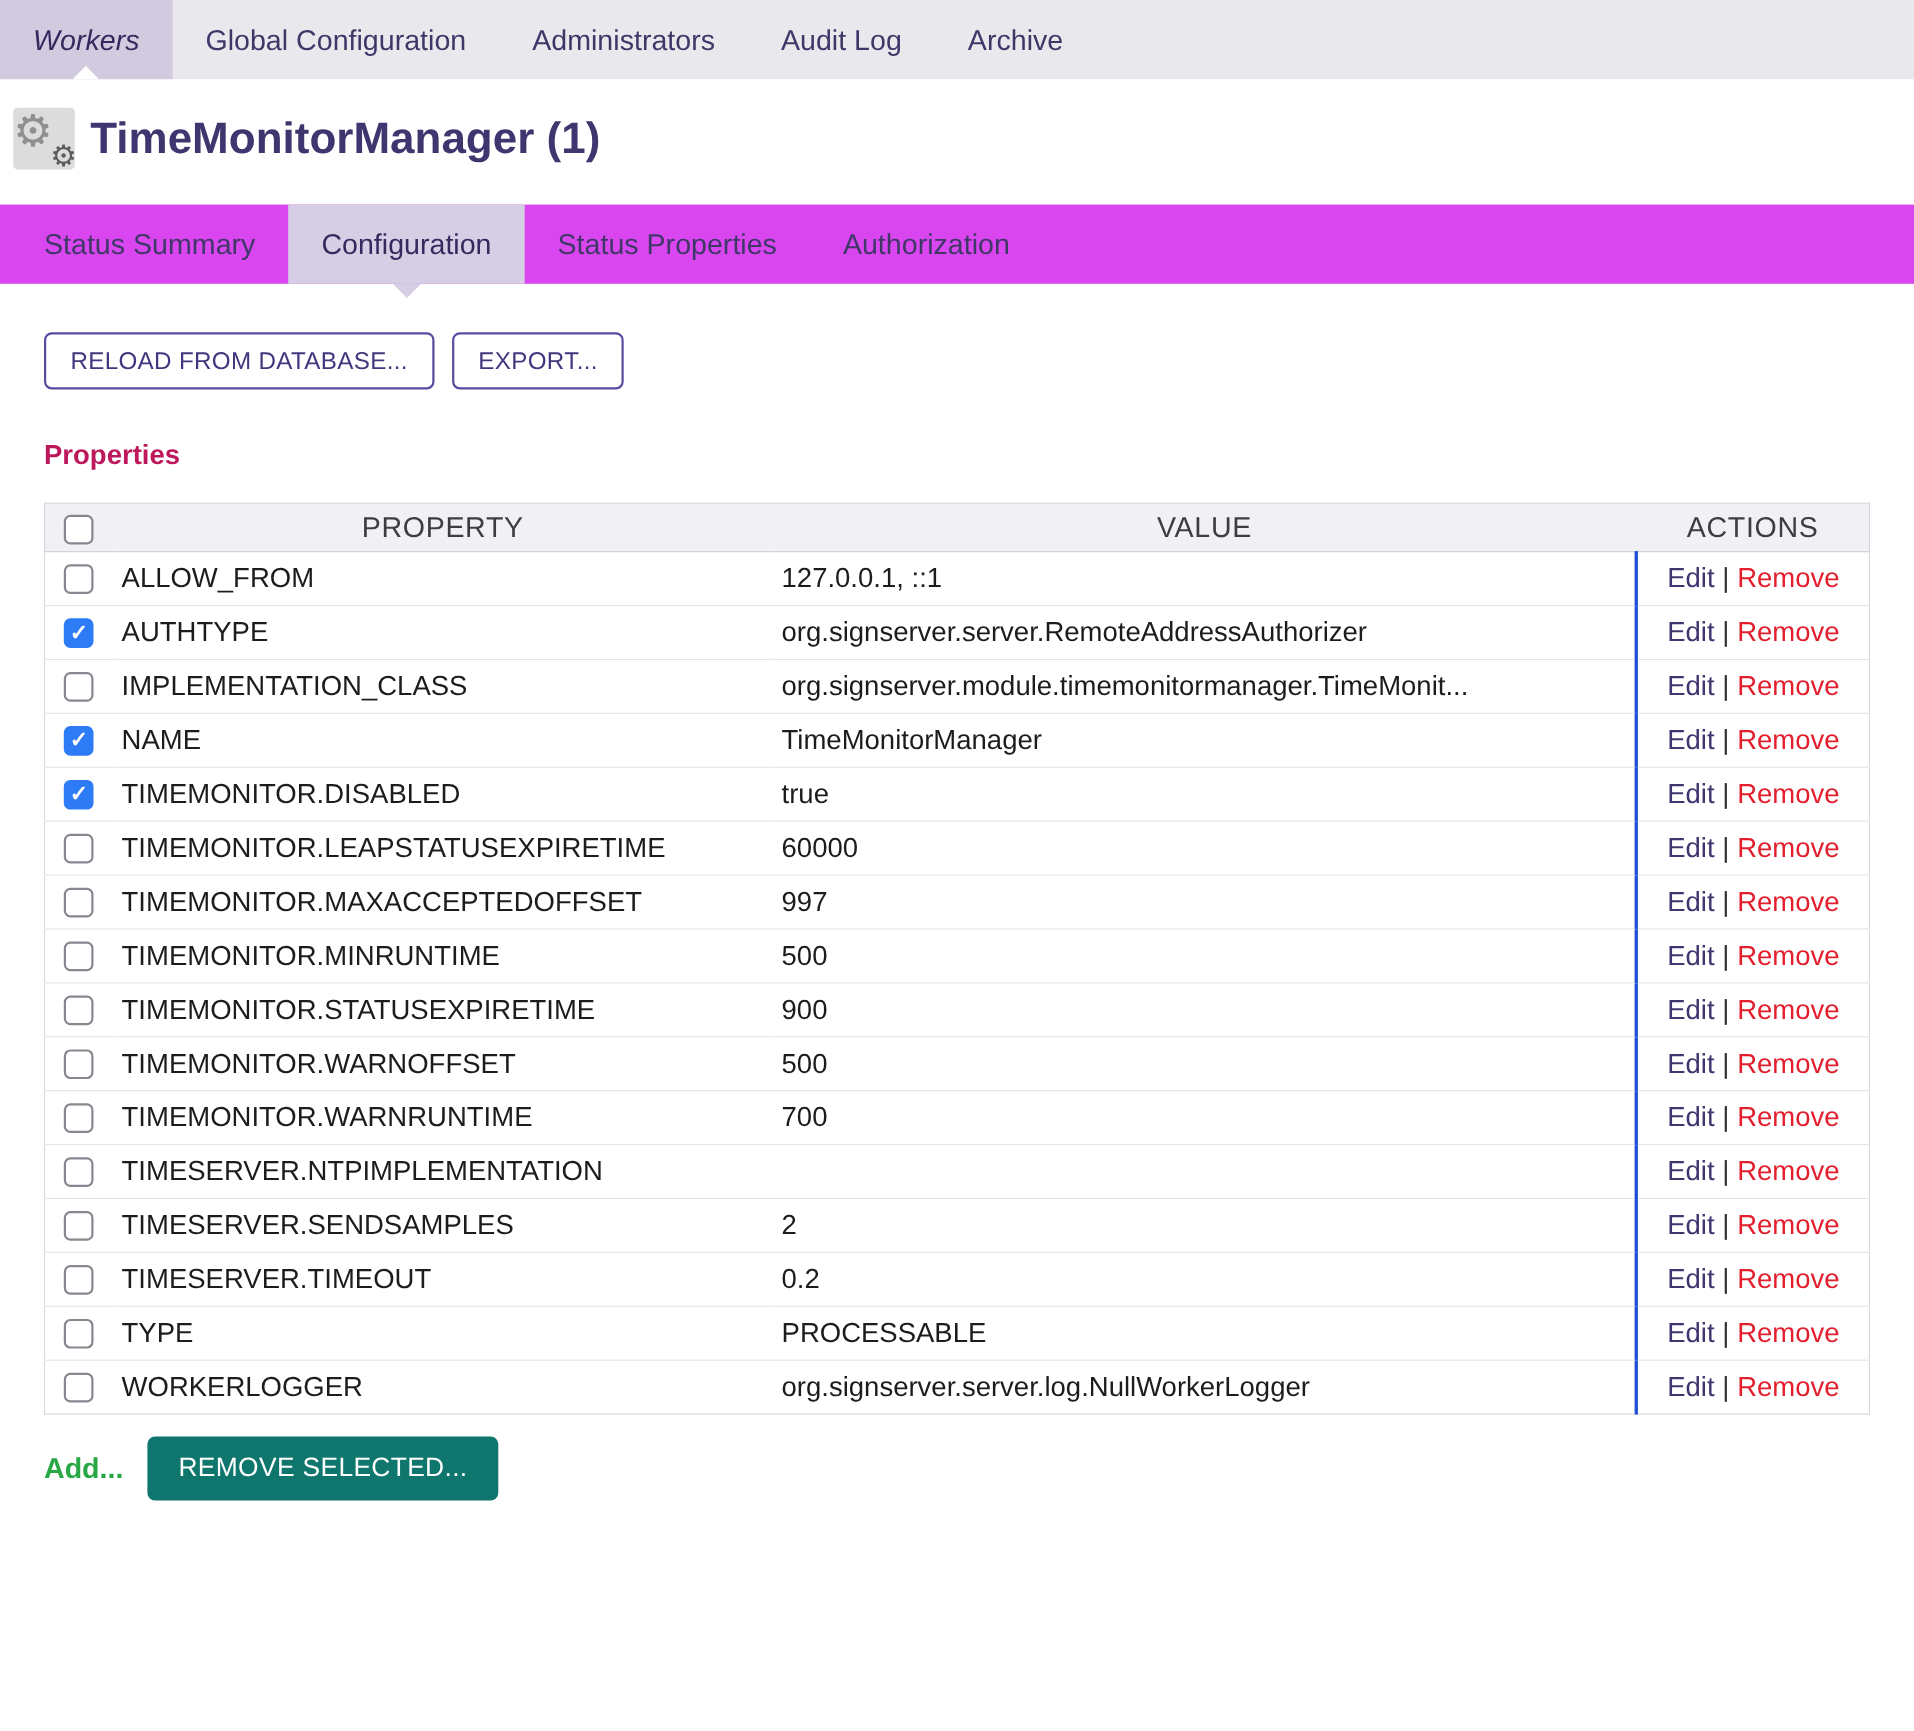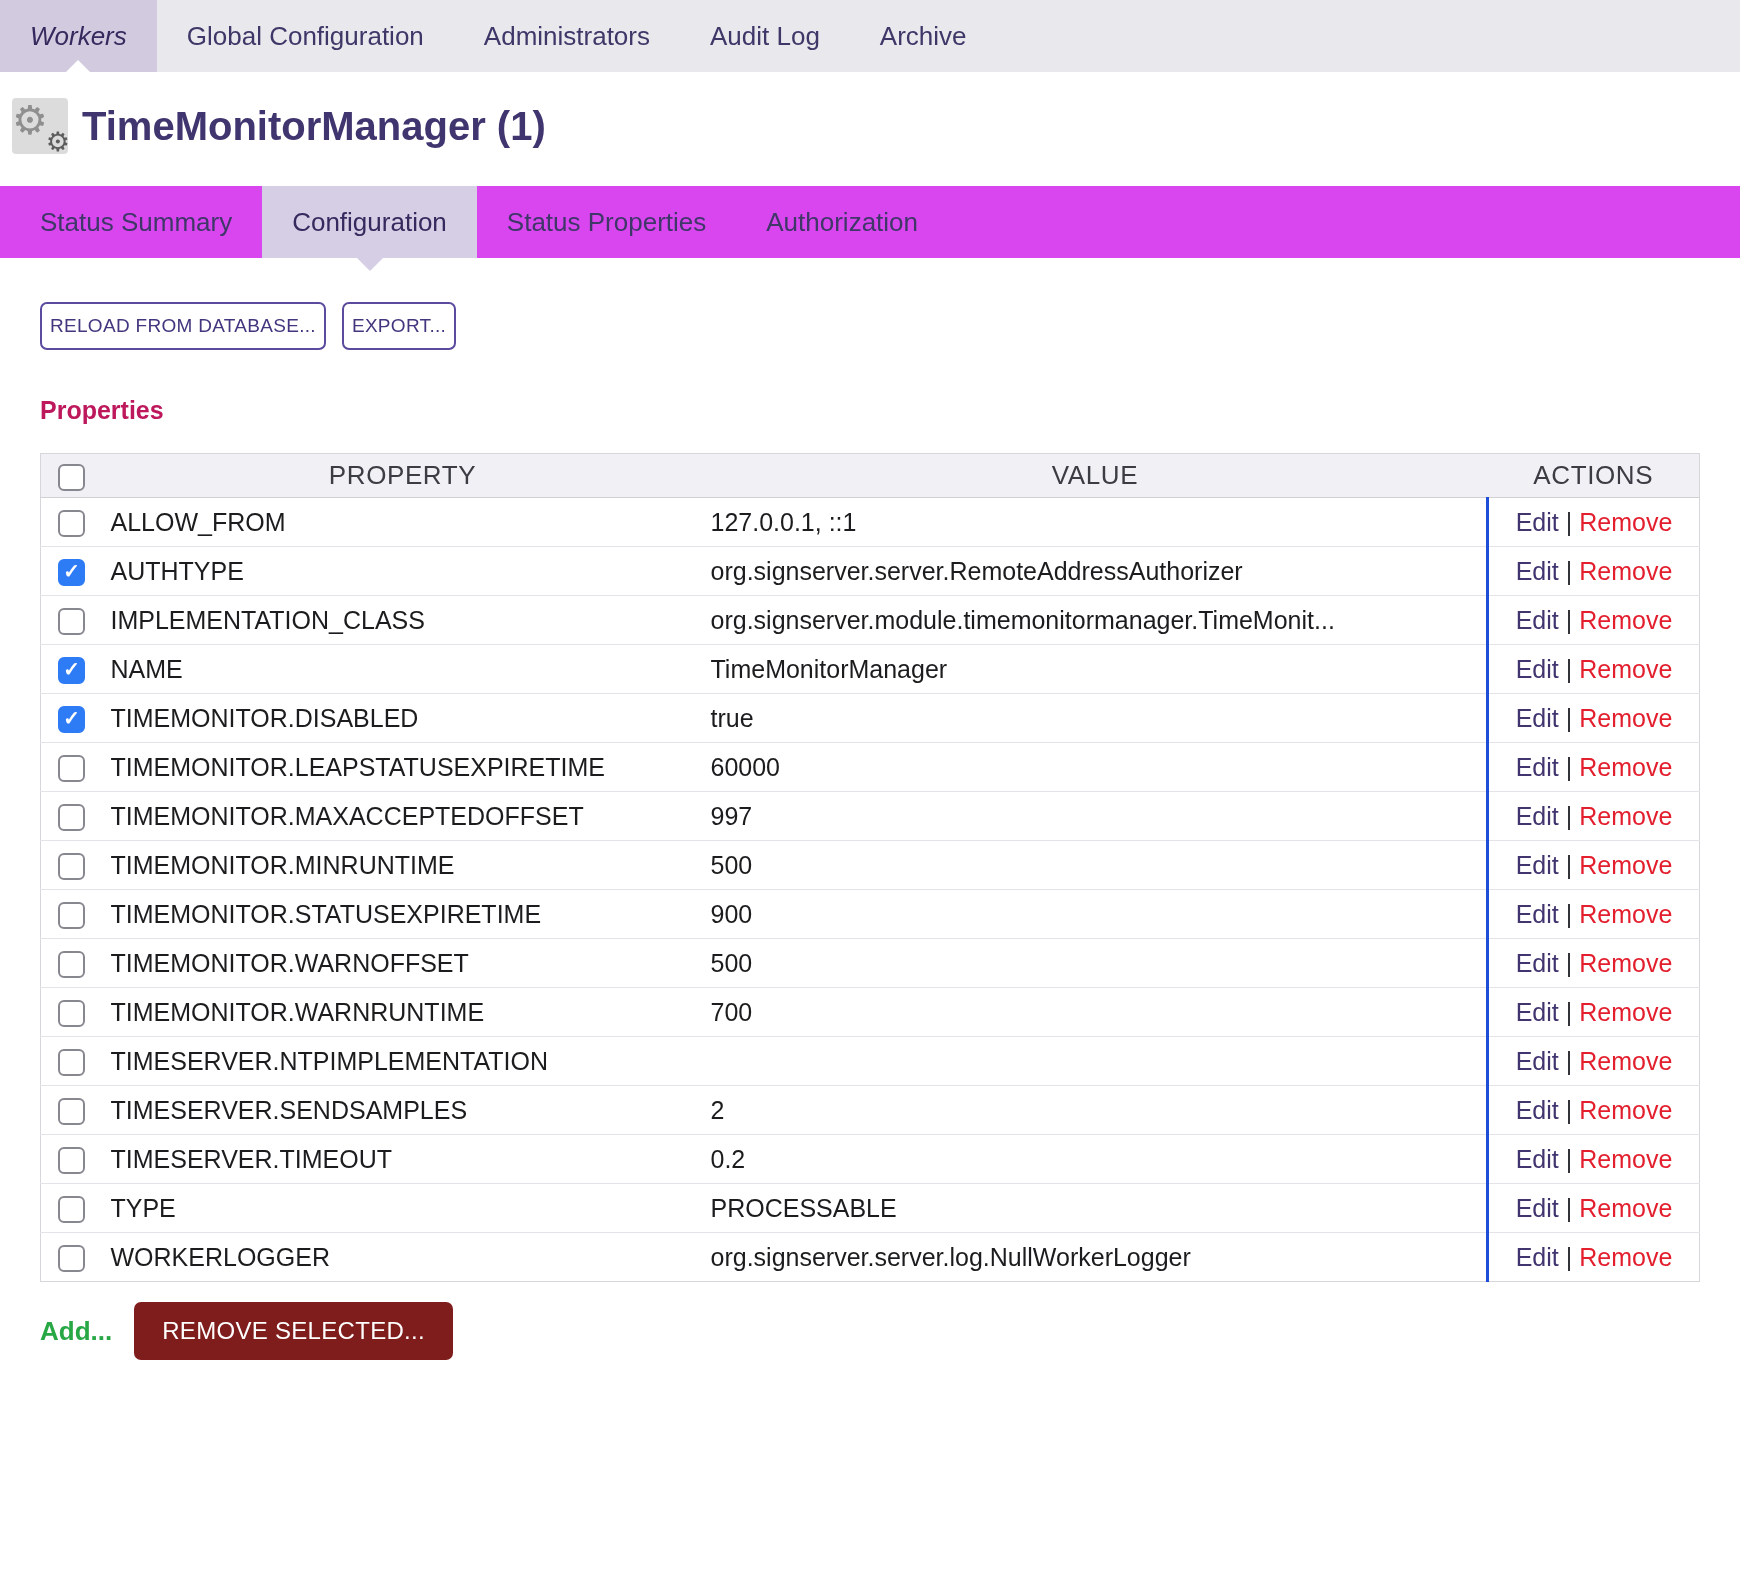--- a/index.html
+++ b/index.html
@@ -104,23 +104,23 @@
     border-right: 13px solid transparent;
     border-top: 13px solid #d6cee4;
   }
 
   
   .toolbar { margin: 44px 0 0 40px; display: flex; gap: 16px; }
   .btn-outline {
     background: #ffffff;
     border: 2px solid #5b4a9e;
     color: #44367e;
-    font-size: 19px;
+    font-size: 22px;
     letter-spacing: 0.3px;
-    padding: 11px 8px;
+    padding: 11px 22px;
     border-radius: 7px;
     font-family: inherit;
     cursor: pointer;
   }
 
   
   .section-heading {
     margin: 46px 0 0 40px;
     font-size: 25px;
     font-weight: bold;
@@ -195,21 +195,21 @@
     padding-bottom: 40px;
   }
   .add-link {
     color: #28a745;
     font-size: 26px;
     font-weight: 600;
     text-decoration: none;
     cursor: pointer;
   }
   .remove-selected-button {
-    background: #7f1d1d;
+    background: #0f766e;
     color: #ffffff;
     border: none;
     border-radius: 7px;
     font-size: 24px;
     letter-spacing: 0.3px;
     padding: 15px 28px;
     font-family: inherit;
     cursor: pointer;
   }
 </style>

